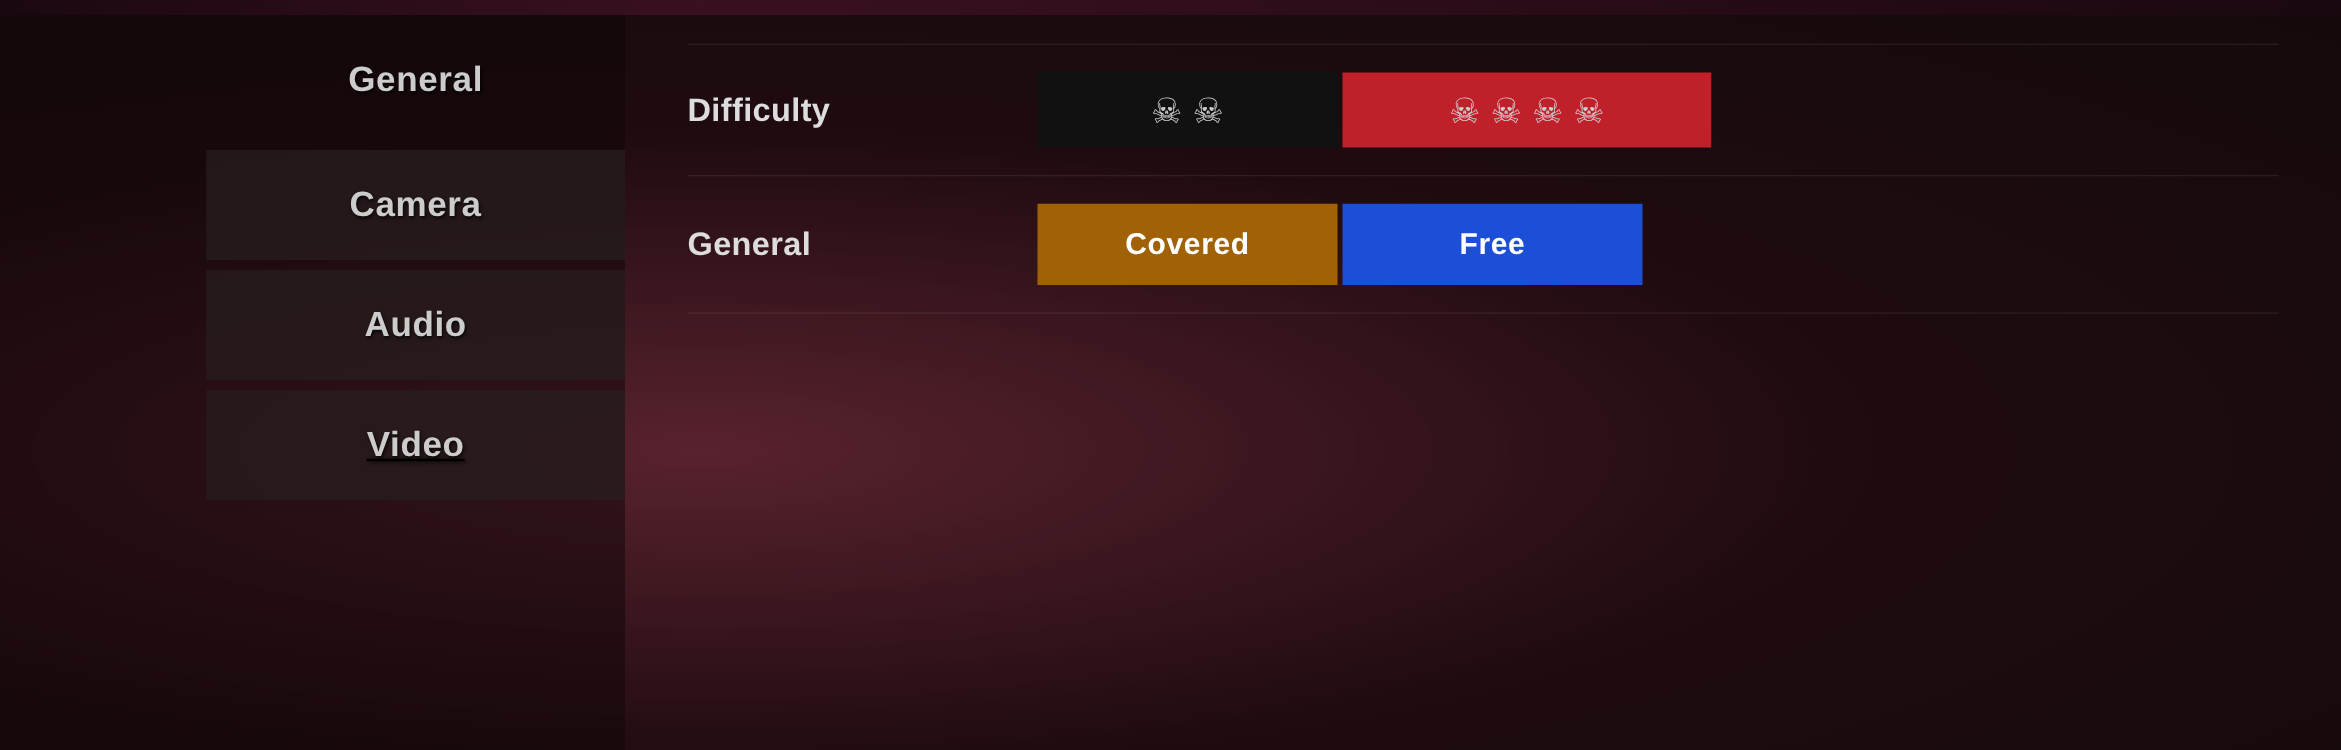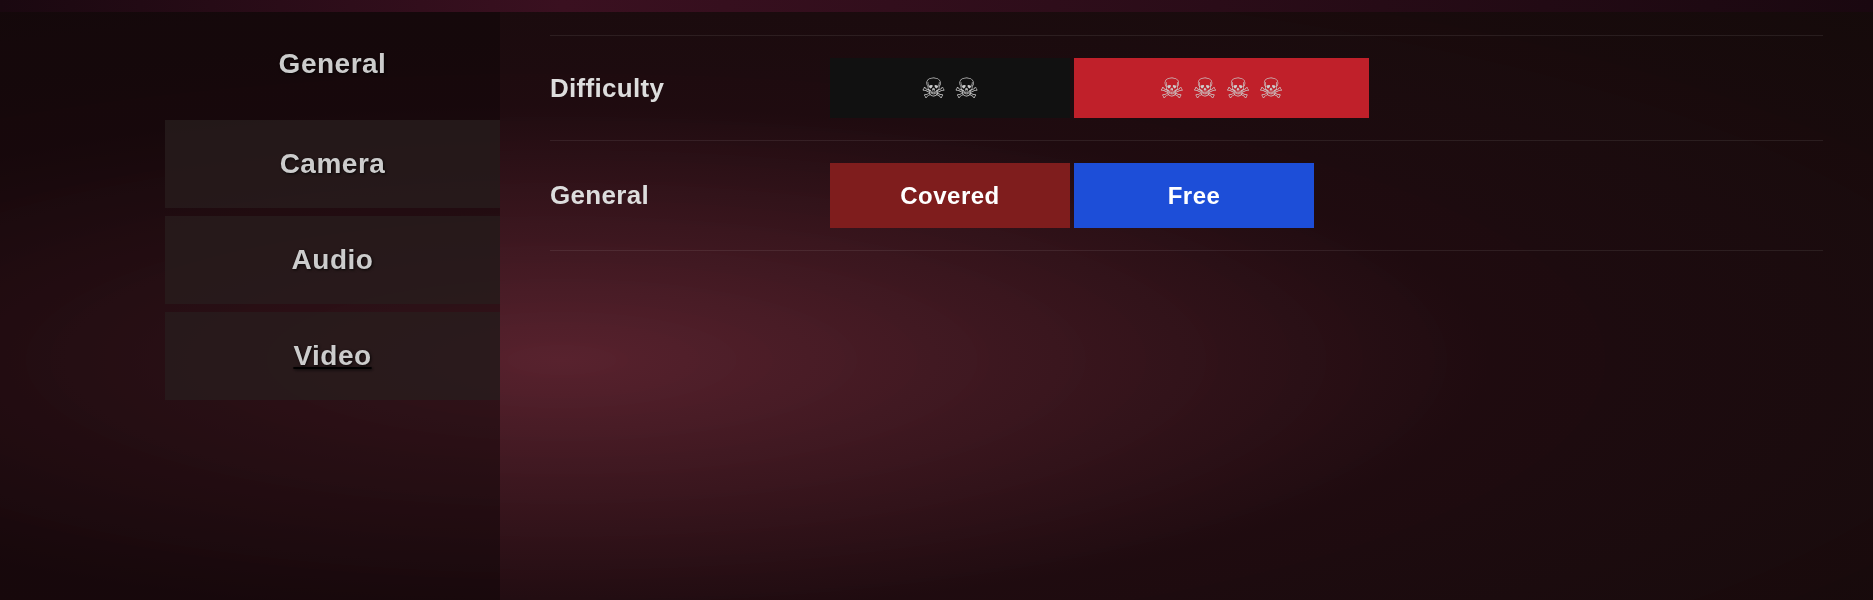--- a/index.html
+++ b/index.html
@@ -172,21 +172,21 @@
       cursor: pointer;
       border: none;
       outline: none;
       font-size: 24px;
       font-weight: 700;
       color: #ffffff;
       letter-spacing: 0.5px;
     }
 
     .nipples-btn.covered {
-      background-color: #7f1d1d;
+      background-color: #a16207;
       width: 235px;
     }
 
     .nipples-btn.free {
       background-color: #1d4ed8;
       width: 235px;
     }
 
     
     .btn-gap {

